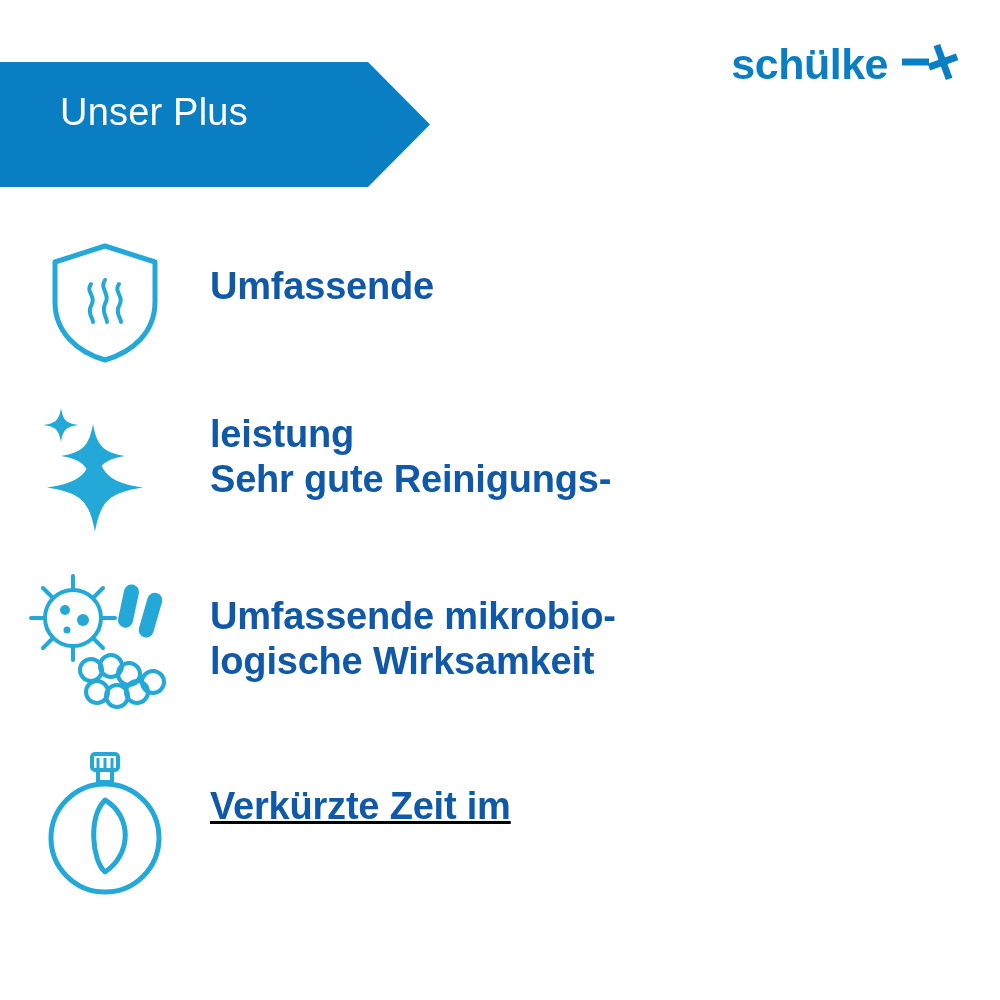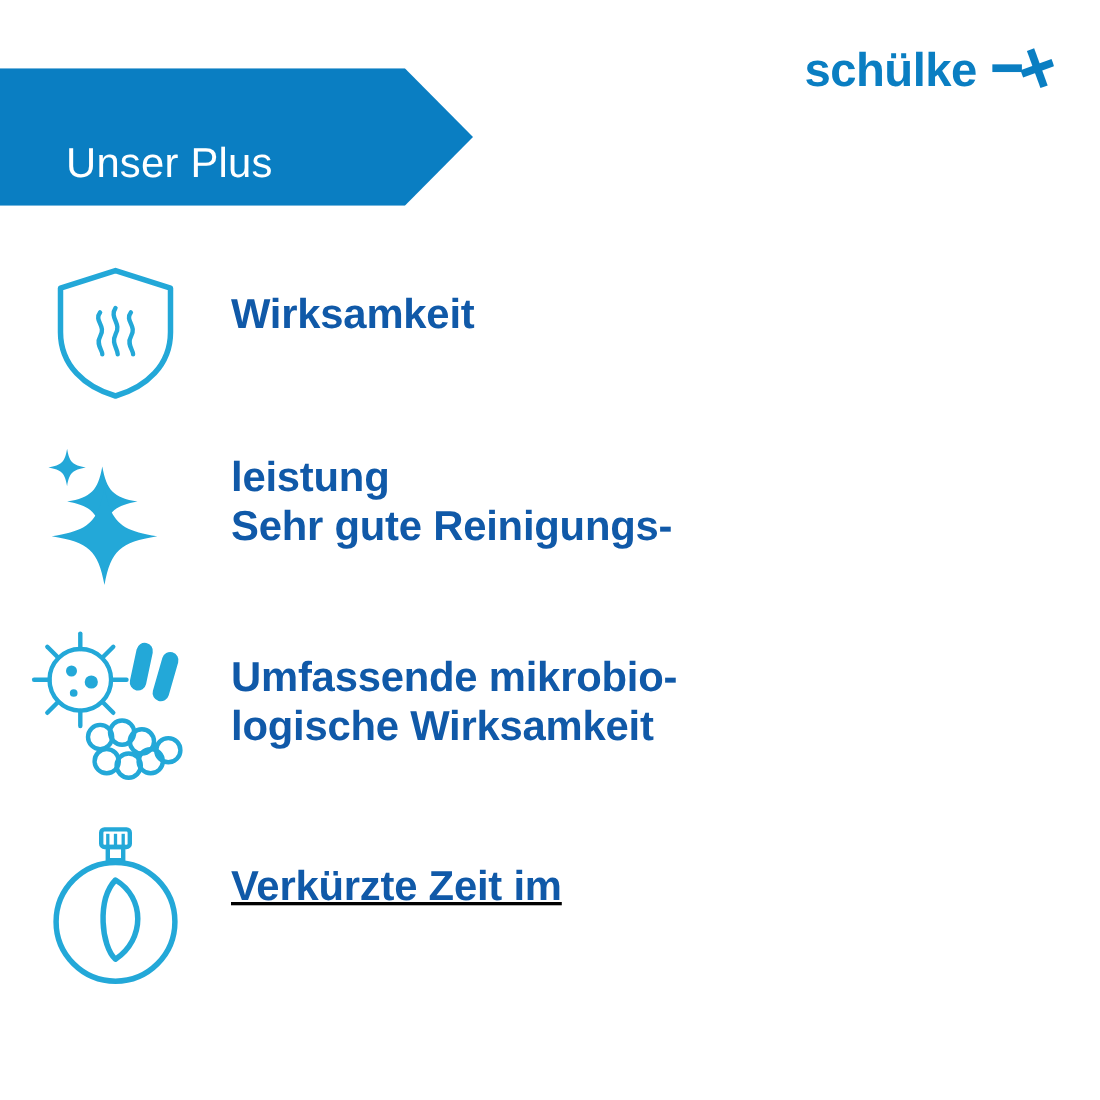--- a/index.html
+++ b/index.html
@@ -52,21 +52,20 @@
     position: absolute;
     left: 60px;
     top: 0;
     height: 100px;
     display: flex;
     align-items: center;
     color: #ffffff;
     font-size: 38px;
     font-weight: 400;
     letter-spacing: 0.2px;
-    margin-top: 37px;
   }
 
   
   .features {
     position: absolute;
     top: 236px;
     left: 0;
     width: 1000px;
   }
   .feature-row {
@@ -127,21 +126,21 @@
 
   <div class="feature-row row-1">
     <div class="feature-icon">
       <svg width="120" height="125" viewBox="0 0 120 125">
         <path d="M60 6 L110 22 V62 C110 92 88 112 60 120 C32 112 10 92 10 62 V22 Z" fill="none" stroke="#23a8d8" stroke-width="5" stroke-linejoin="round"></path>
         <path d="M46 44 C40 52 52 56 46 66 C42 73 48 78 48 82" fill="none" stroke="#23a8d8" stroke-width="4" stroke-linecap="round"></path>
         <path d="M60 40 C54 49 66 54 60 64 C56 72 62 77 62 82" fill="none" stroke="#23a8d8" stroke-width="4" stroke-linecap="round"></path>
         <path d="M74 44 C68 52 80 56 74 66 C70 73 76 78 76 82" fill="none" stroke="#23a8d8" stroke-width="4" stroke-linecap="round"></path>
       </svg>
     </div>
-    <div class="feature-text">Wirksamkeit</div>
+    <div class="feature-text">Umfassende</div>
   </div>
 
   <div class="feature-row row-2">
     <div class="feature-icon">
       <svg width="140" height="160" viewBox="0 0 140 160">
         <path d="M58 34 C62 56 68 62 90 66 C68 70 62 76 58 98 C54 76 48 70 26 66 C48 62 54 56 58 34 Z" fill="#23a8d8"></path>
         <path d="M60 82 C66 116 74 124 108 130 C74 136 66 144 60 178 C54 144 46 136 12 130 C46 124 54 116 60 82 Z" fill="#23a8d8" transform="translate(0,-22) scale(1,0.92)"></path>
         <path d="M26 18 C28 30 31 33 43 35 C31 37 28 40 26 52 C24 40 21 37 9 35 C21 33 24 30 26 18 Z" fill="#23a8d8"></path>
       </svg>
     </div>

